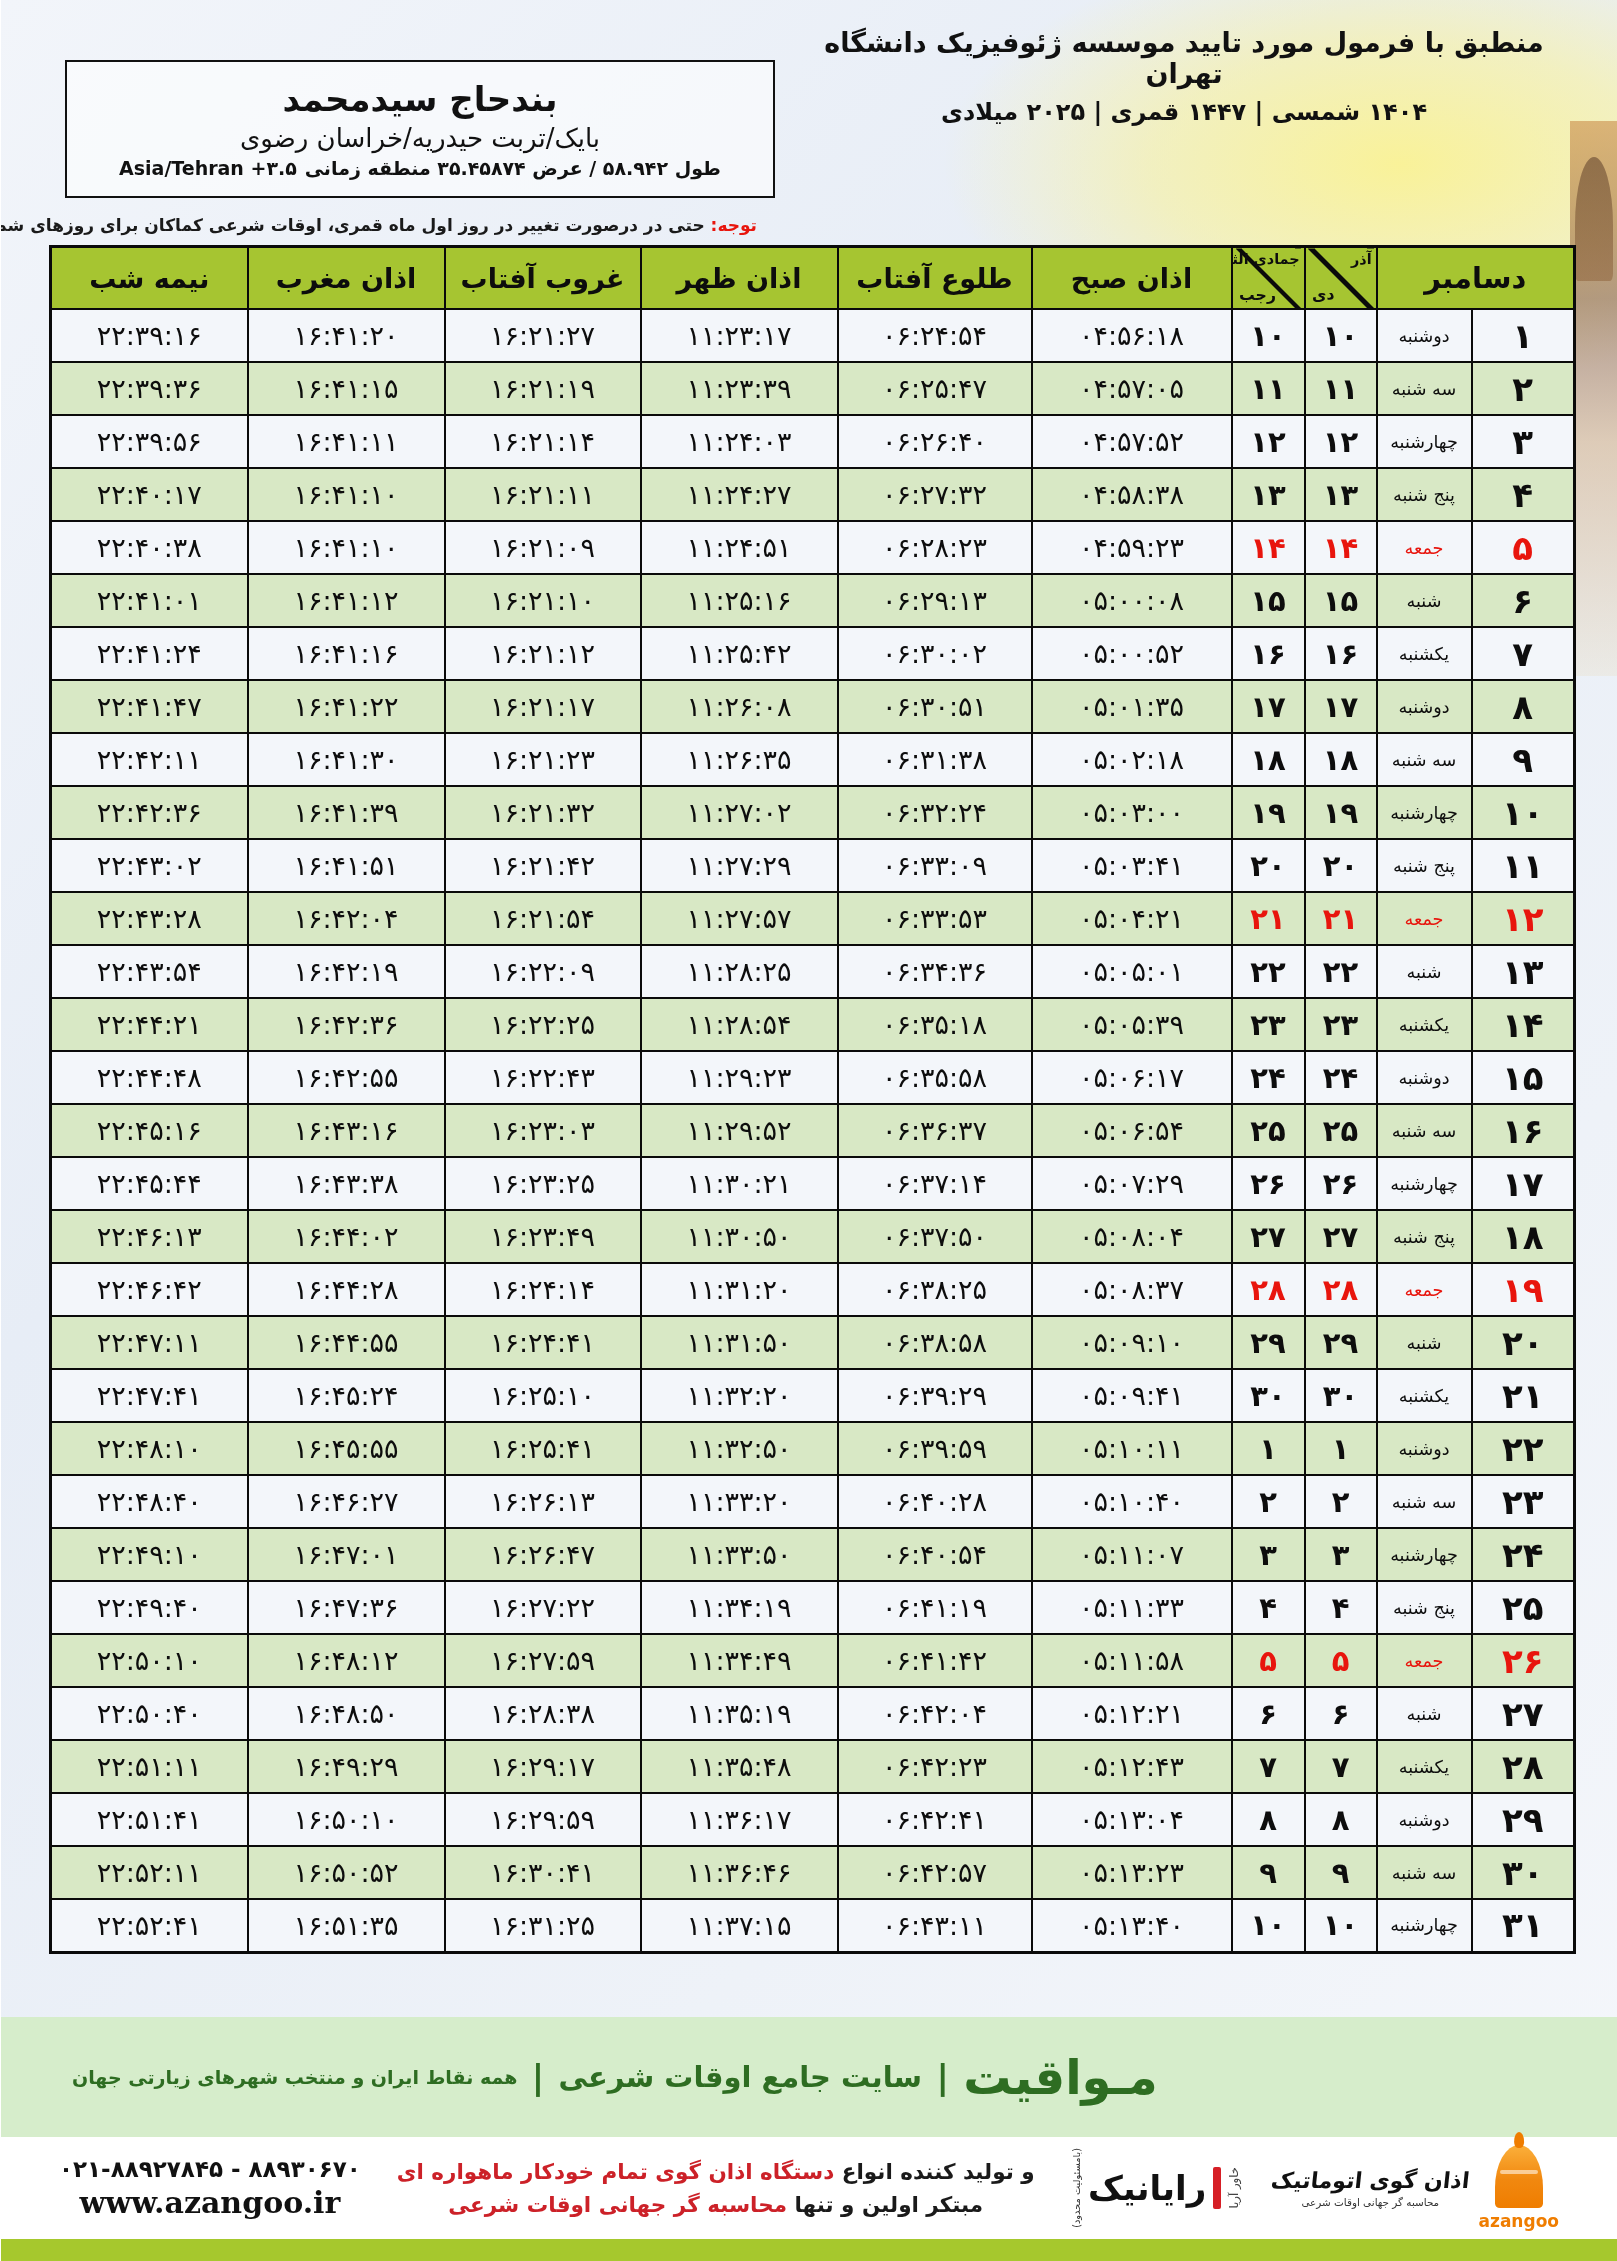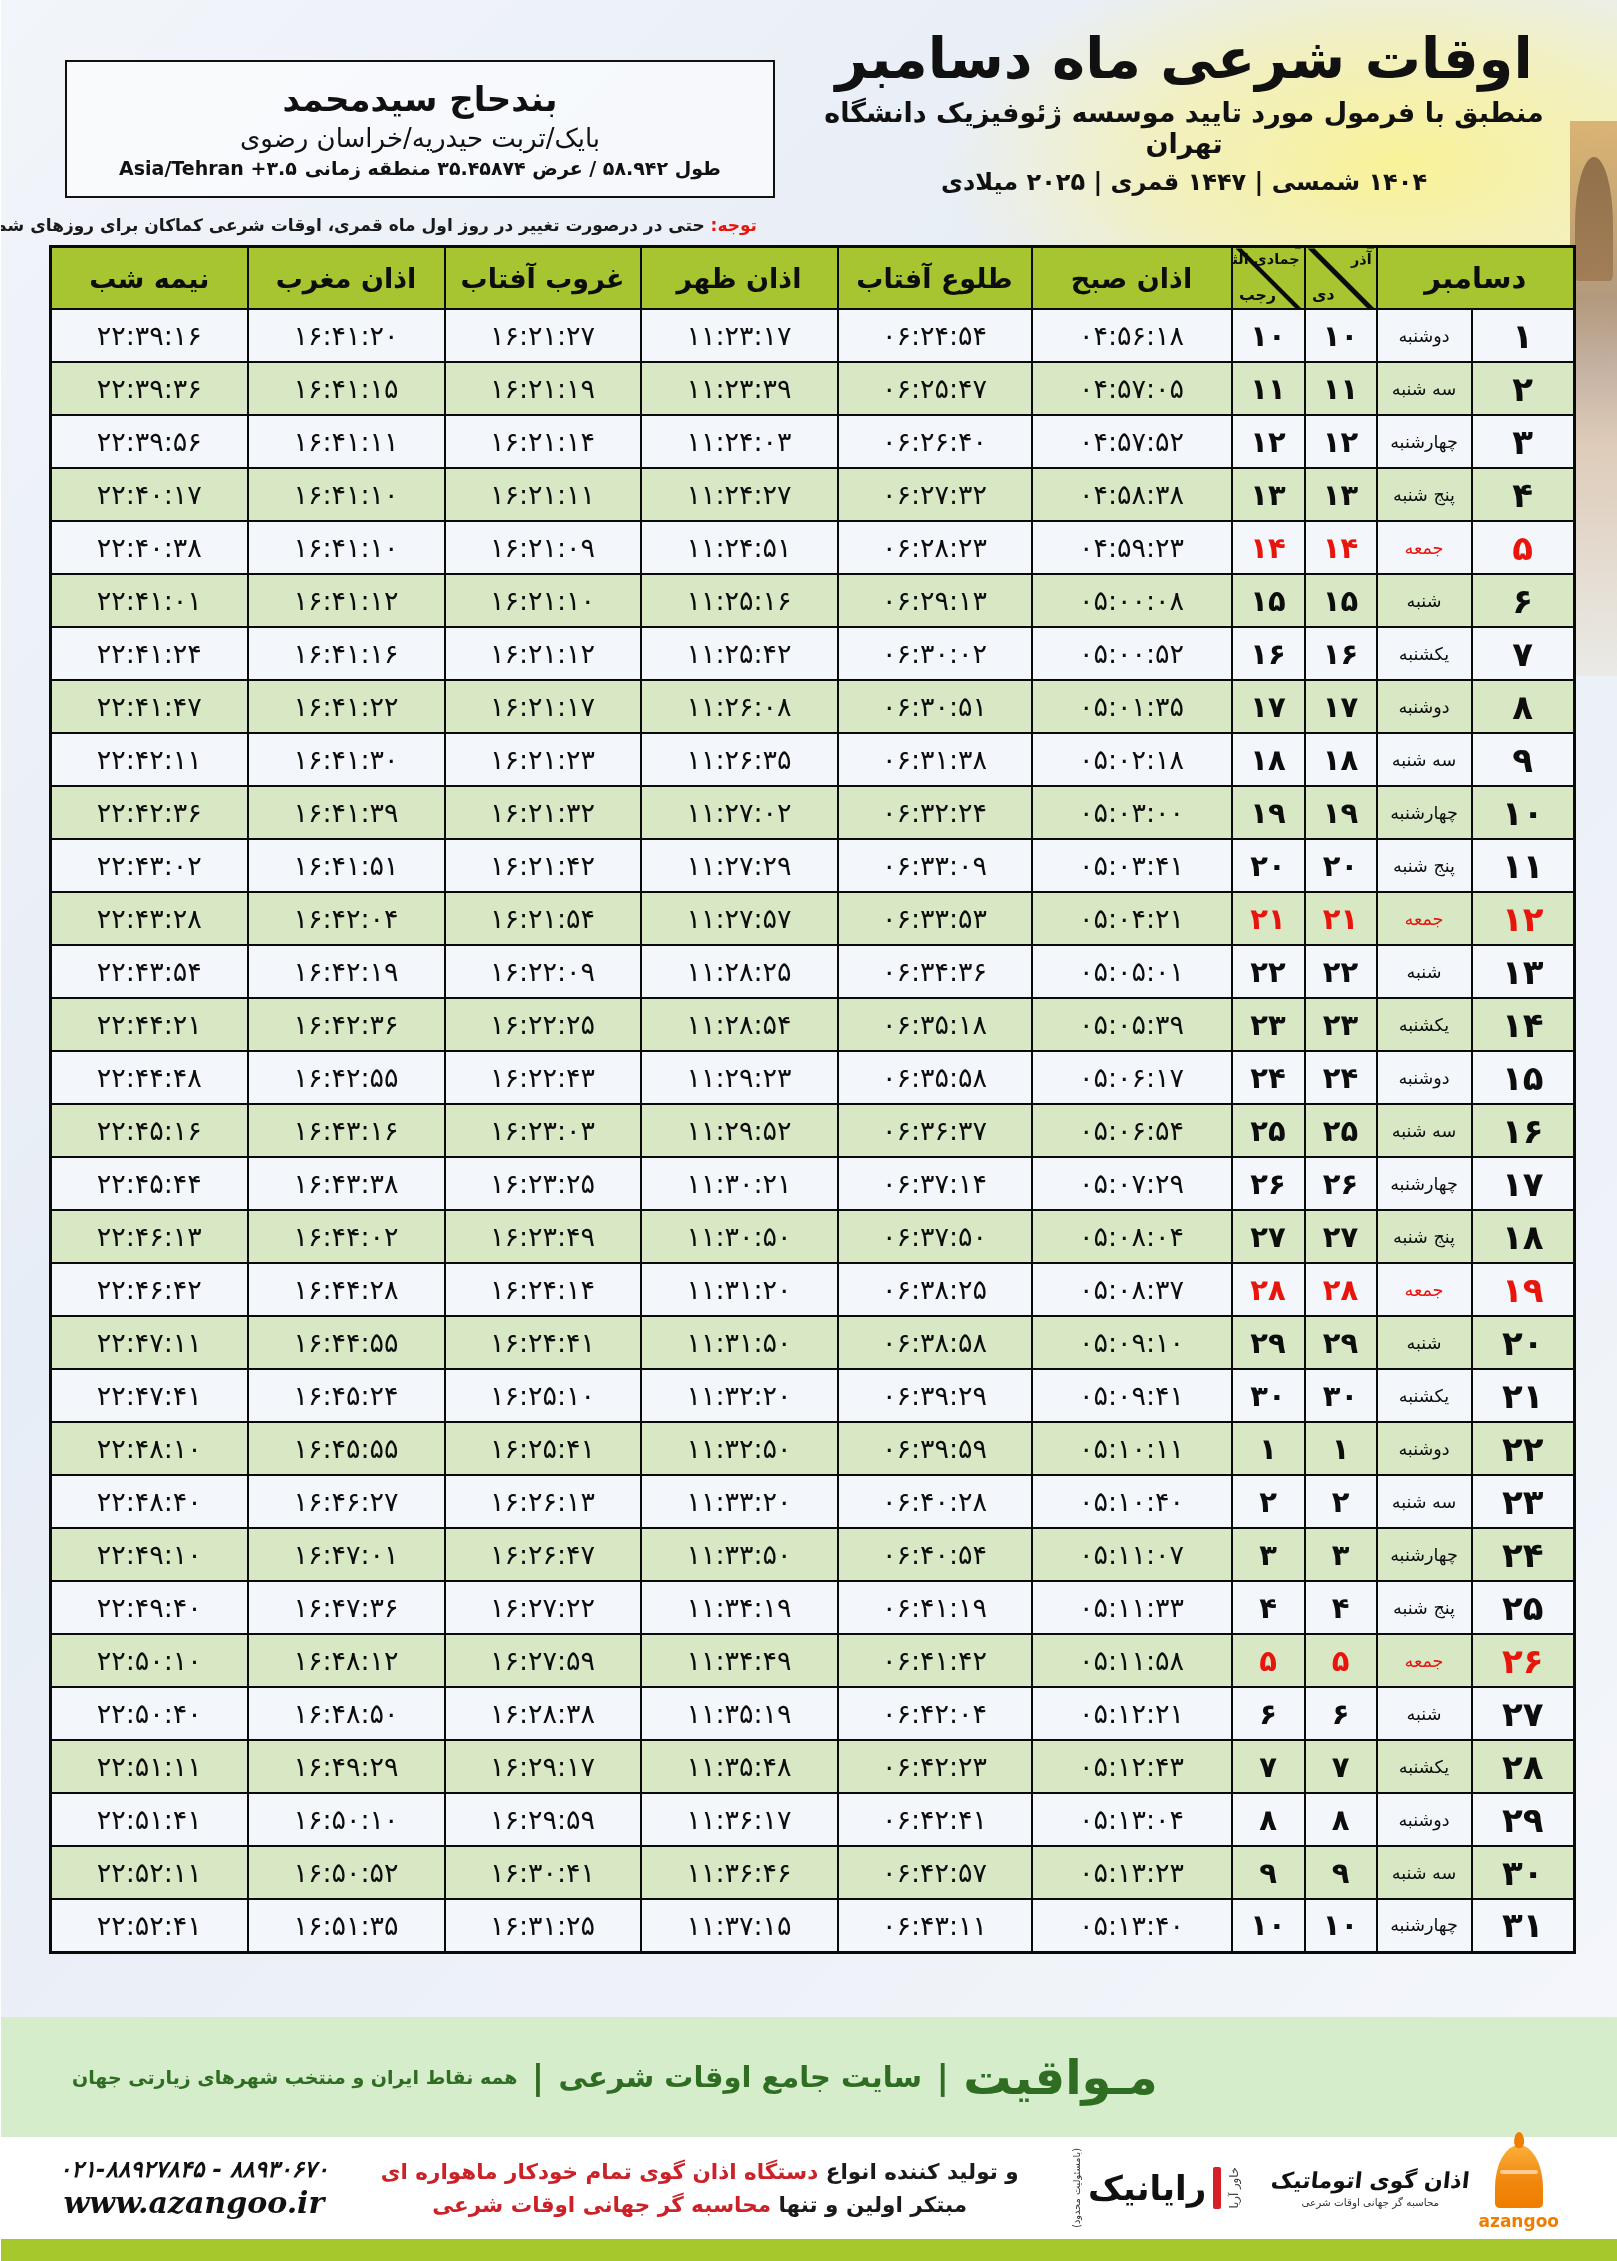--- a/index.html
+++ b/index.html
@@ -94,21 +94,21 @@
   .brand-fa{font-size:48px;font-weight:bold;}
   .banner-sep{font-size:34px;font-weight:bold;}
   .brand-desc{font-size:29px;font-weight:bold;}
   .brand-desc2{font-size:19px;font-weight:bold;}
   
   .bottom-strip{
     position:absolute;top:2137px;left:0;width:1618px;height:102px;background:#ffffff;
     display:flex;flex-direction:row;align-items:center;justify-content:space-between;
     padding:0 59px;box-sizing:border-box;direction:ltr;
   }
-  .contact-block{text-align:center;color:#111;font-style:italic;}
+  .contact-block{text-align:center;color:#111;}
   .phones{font-size:23px;font-weight:bold;direction:ltr;unicode-bidi:isolate;}
   .site-url{font-family:"DejaVu Serif","Liberation Serif",serif;font-size:30px;font-weight:bold;margin-top:2.6px;}
   .center-claims{text-align:center;direction:rtl;font-size:21.5px;font-weight:bold;color:#1a1a1a;line-height:1.55;}
   .claim-red{color:#cc2128;}
   .logos{display:flex;flex-direction:row;align-items:center;gap:30px;direction:ltr;}
   .rayanik{display:flex;flex-direction:row;align-items:center;gap:6.5px;}
   .rayanik-note{font-size:9.8px;color:#333;writing-mode:vertical-rl;transform:rotate(180deg);}
   .rayanik-name{font-size:34px;font-weight:bold;color:#111;}
   .rayanik-bar{width:7.8px;height:42px;background:#d61f26;border-radius:2px;}
   .rayanik-sub{font-size:11.7px;color:#444;writing-mode:vertical-rl;transform:rotate(180deg);}
@@ -135,21 +135,20 @@
 </head>
 <body>
 
 <div class="page">
 
   <div class="deco-glow"></div>
   <div class="deco-mosque"></div>
   <div class="deco-dome"></div>
 
   <div class="title-block">
-    <h1>اوقات شرعی ماه دسامبر</h1>
     <div class="subtitle">منطبق با فرمول مورد تایید موسسه ژئوفیزیک دانشگاه تهران</div>
     <div class="dates">۱۴۰۴ شمسی | ۱۴۴۷ قمری | ۲۰۲۵ میلادی</div>
   </div>
 
   <div class="info-box">
     <div class="ib1">بندحاج سیدمحمد</div>
     <div class="ib2">بایک/تربت حیدریه/خراسان رضوی</div>
     <div class="ib3">
       <span>طول ۵۸.۹۴۲ / عرض ۳۵.۴۵۸۷۴ منطقه زمانی</span>
       <span class="ltr">Asia/Tehran +۳.۵</span>

